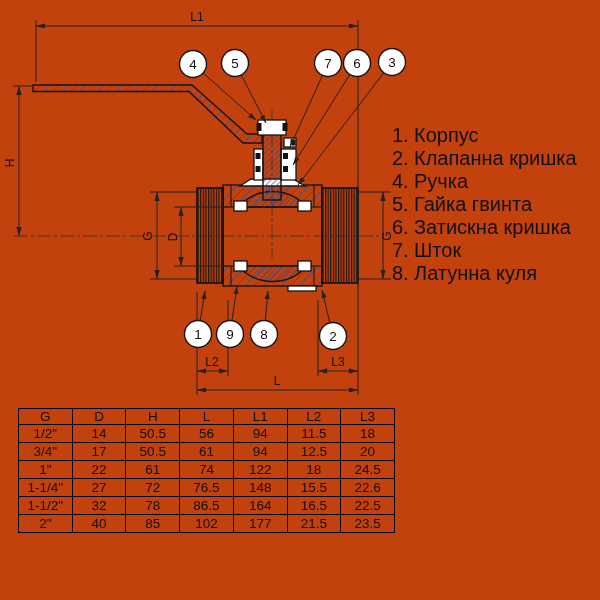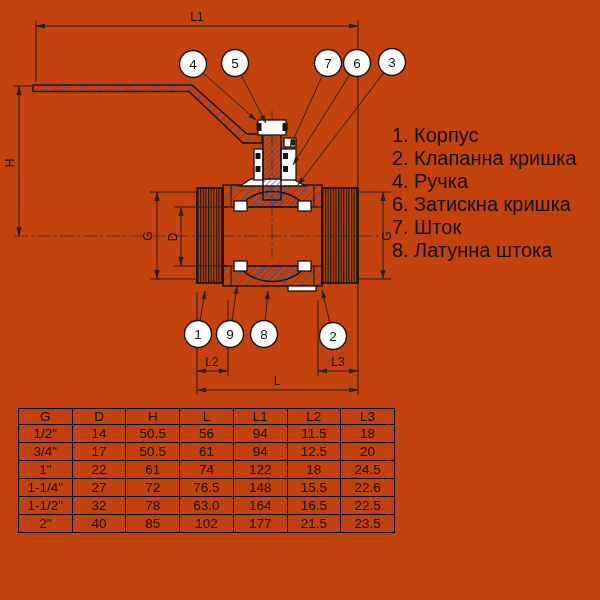--- a/index.html
+++ b/index.html
@@ -231,23 +231,24 @@
     <g>
       <circle class="callout-circle" cx="333" cy="336" r="13.5"></circle>
       <text class="co" x="333" y="340.5">2</text>
     </g>
   </svg>
 
   <ul class="legend">
     <li><span class="num">1.</span><span>Корпус</span></li>
     <li><span class="num">2.</span><span>Клапанна кришка</span></li>
     <li><span class="num">4.</span><span>Ручка</span></li>
+    <li><span class="num">5.</span><span>Гайка гвинта</span></li>
     <li><span class="num">6.</span><span>Затискна кришка</span></li>
     <li><span class="num">7.</span><span>Шток</span></li>
-    <li><span class="num">8.</span><span>Латунна штока</span></li>
+    <li><span class="num">8.</span><span>Латунна куля</span></li>
   </ul>
 
   <table class="spec">
     <thead>
       <tr>
         <th>G</th>
         <th>D</th>
         <th>H</th>
         <th>L</th>
         <th>L1</th>
@@ -289,21 +290,21 @@
         <td>72</td>
         <td>76.5</td>
         <td>148</td>
         <td>15.5</td>
         <td>22.6</td>
       </tr>
       <tr>
         <td>1-1/2"</td>
         <td>32</td>
         <td>78</td>
-        <td>63.0</td>
+        <td>86.5</td>
         <td>164</td>
         <td>16.5</td>
         <td>22.5</td>
       </tr>
       <tr>
         <td>2"</td>
         <td>40</td>
         <td>85</td>
         <td>102</td>
         <td>177</td>

